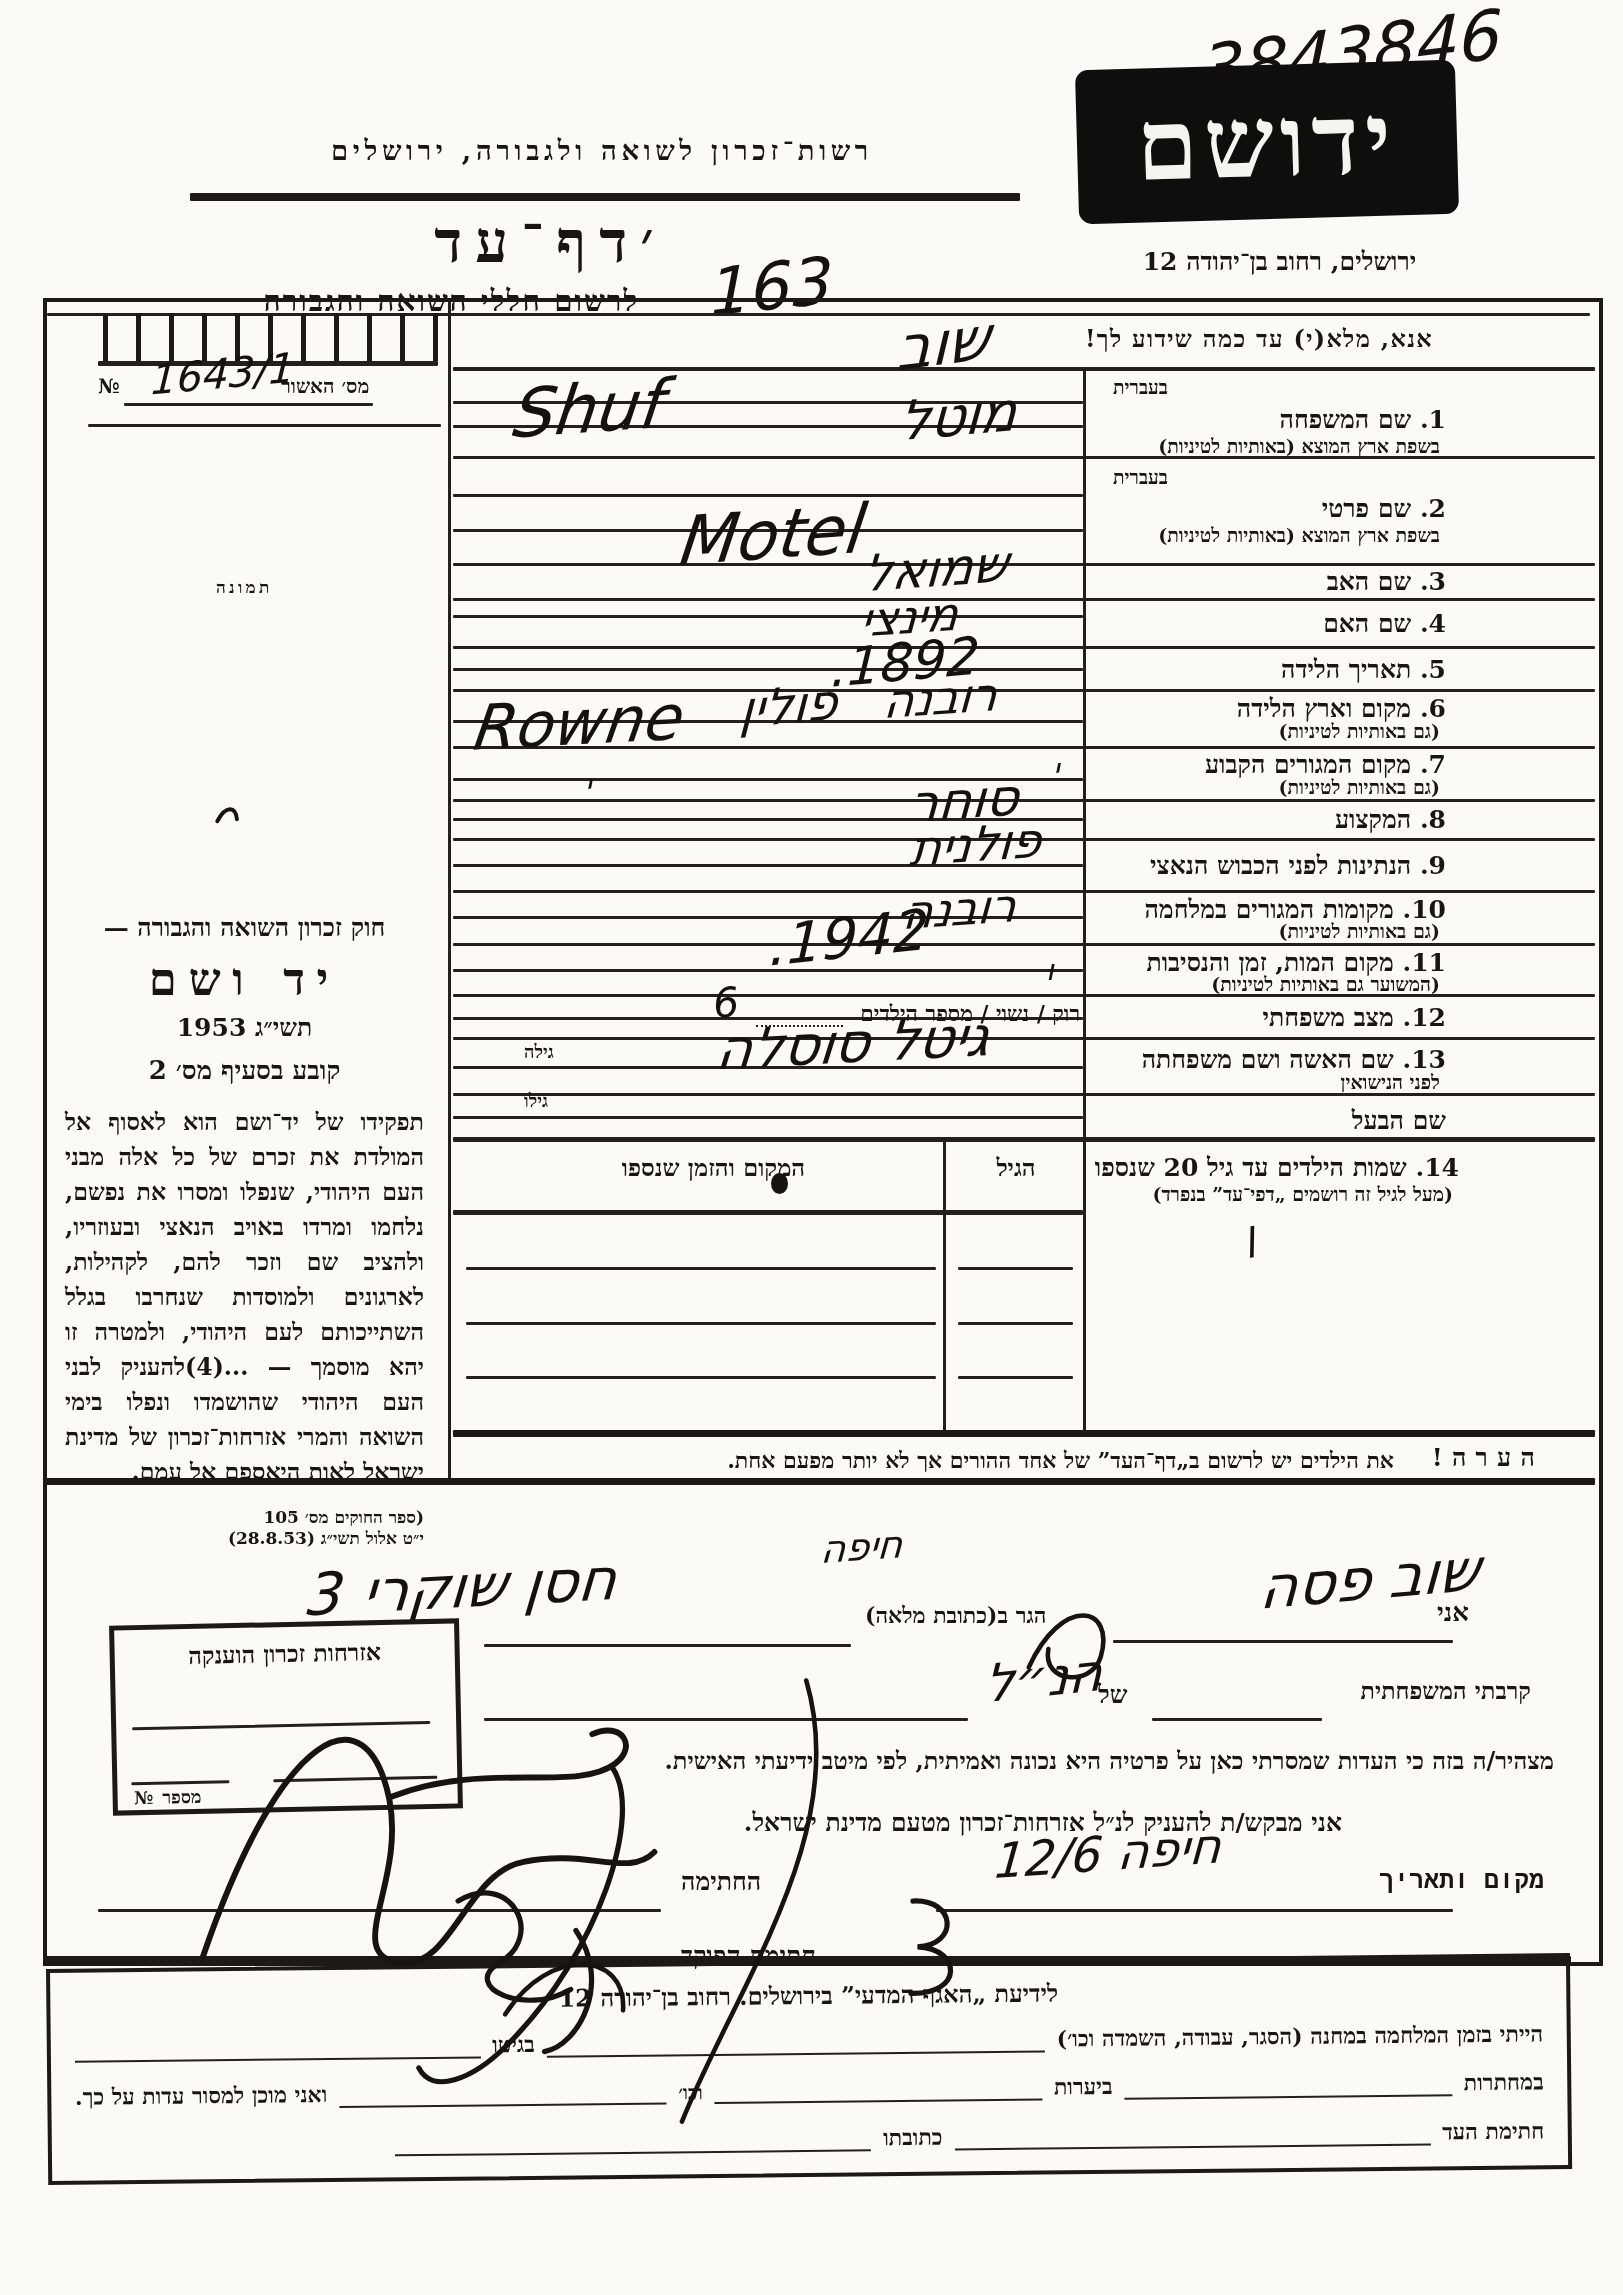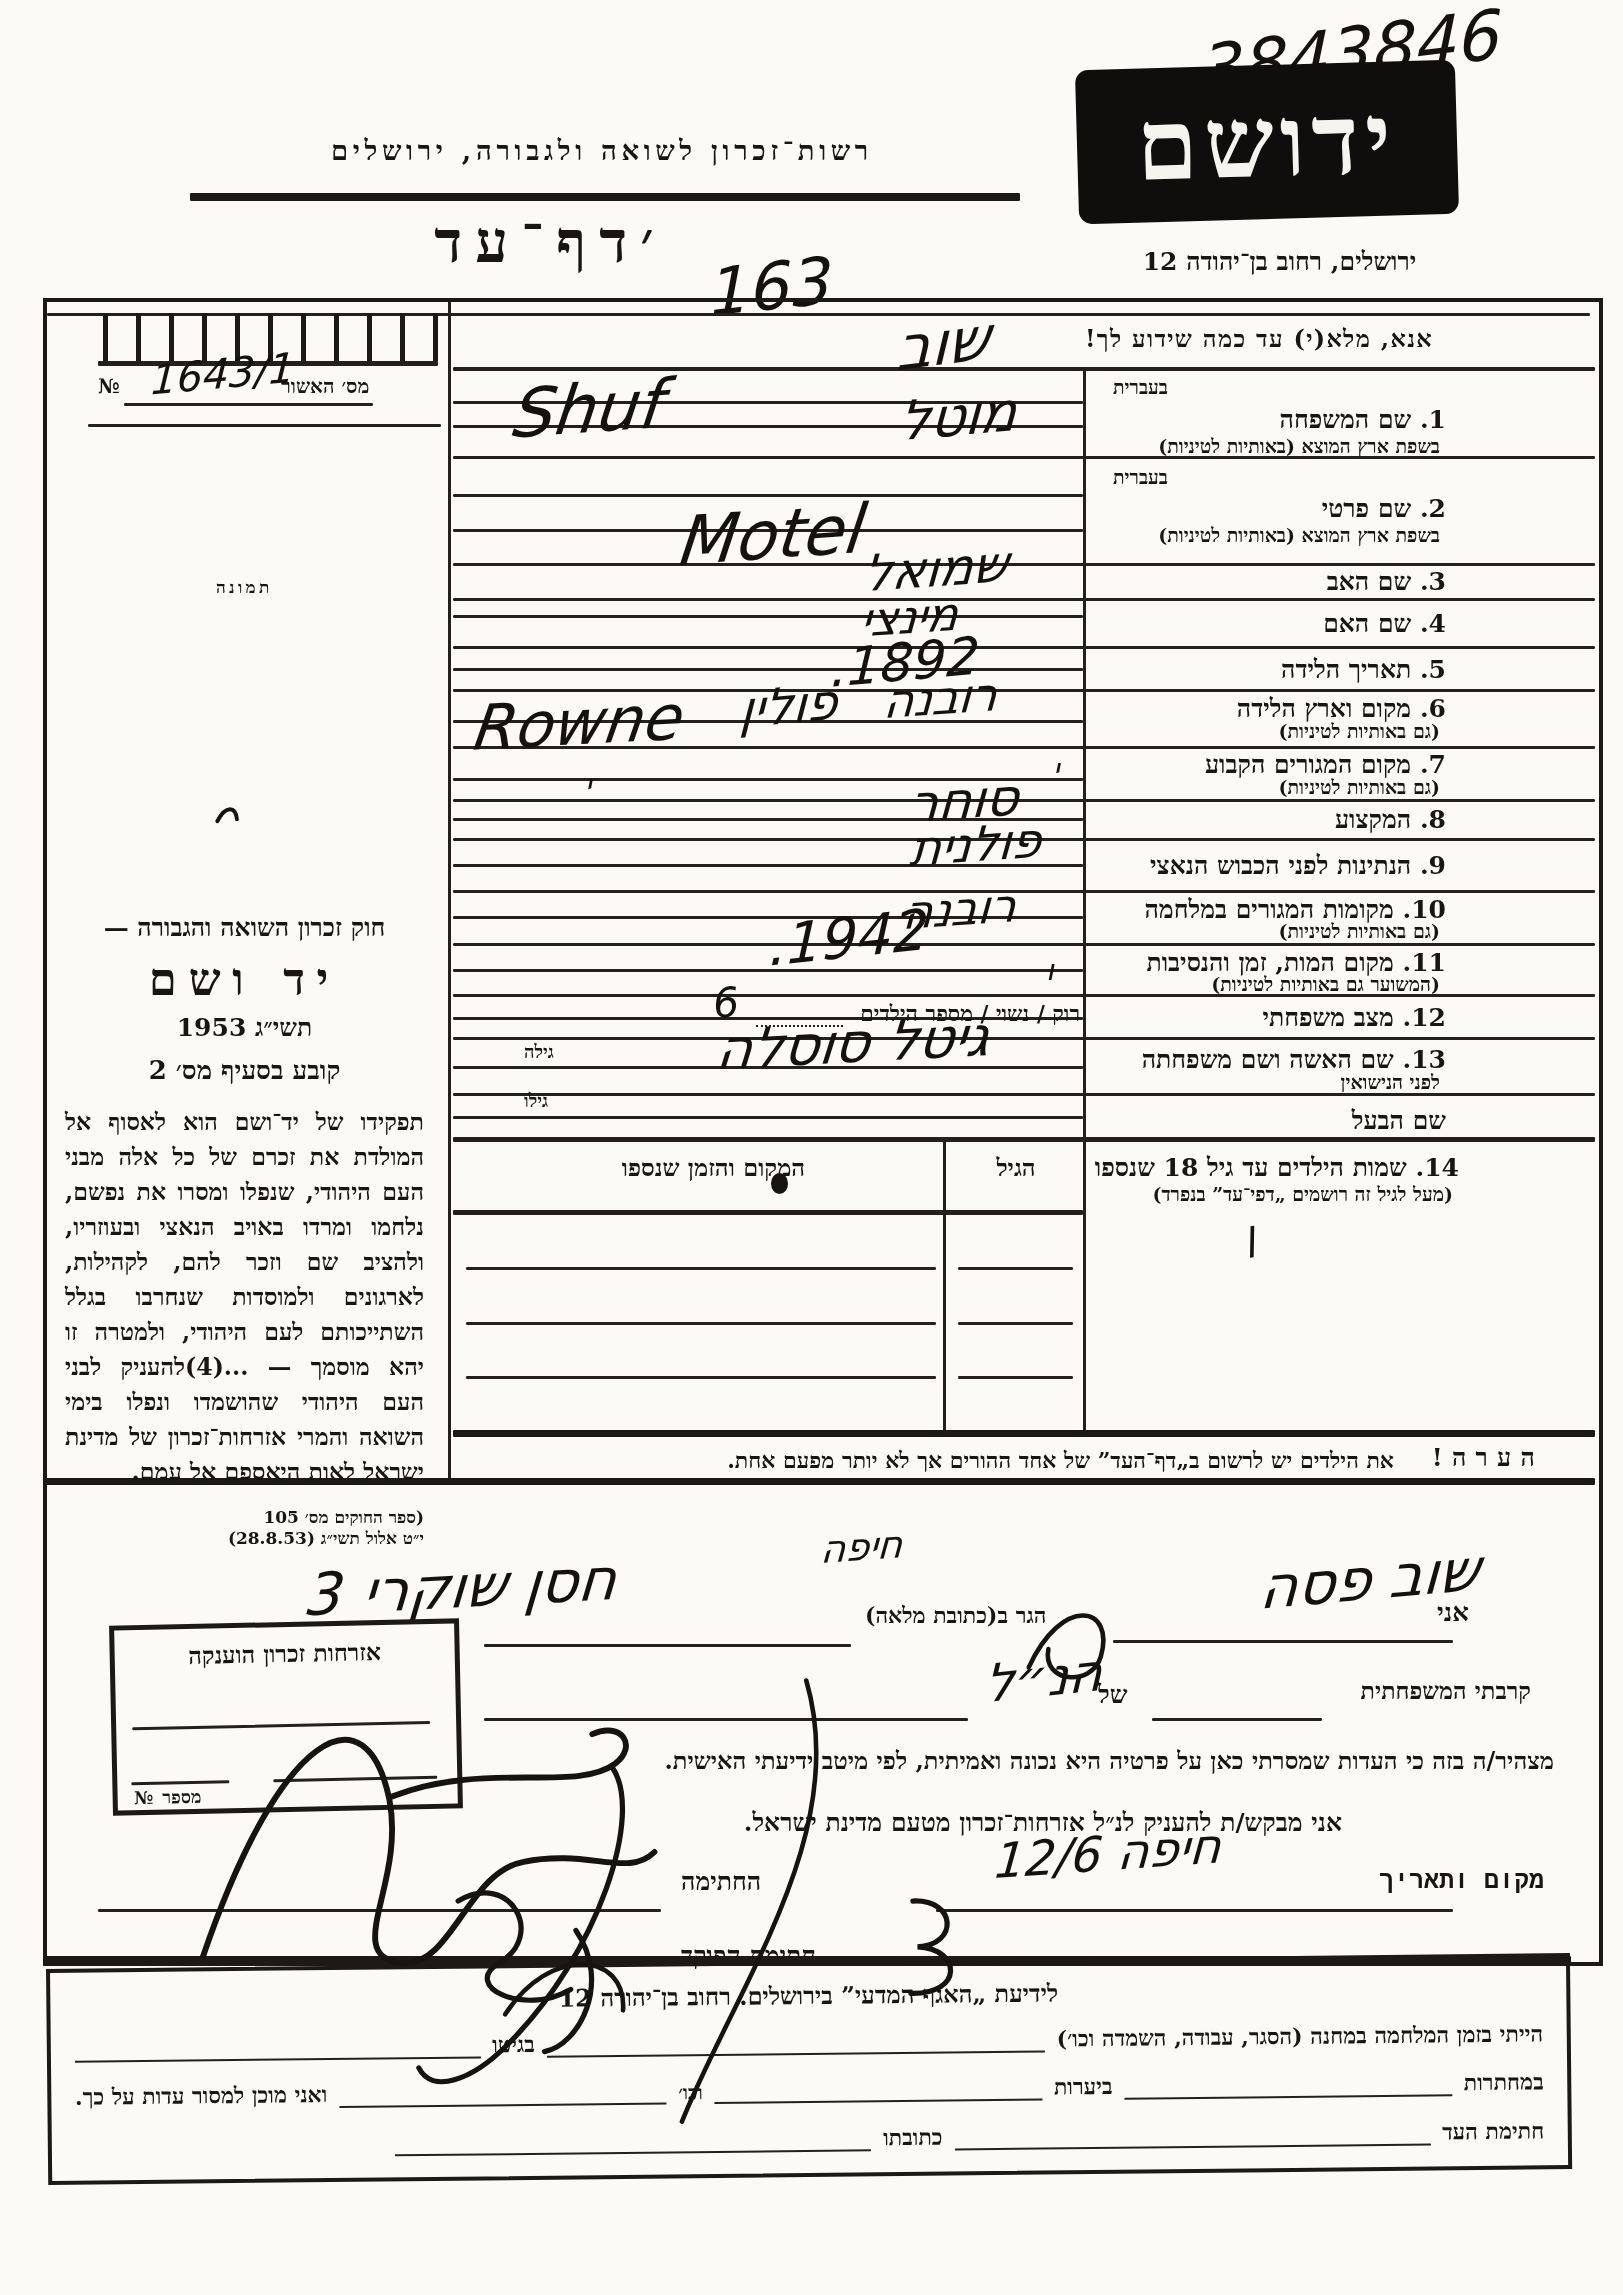--- a/index.html
+++ b/index.html
@@ -26,20 +26,21 @@
 <body>
 
 <div class="page">
 
   <div class="ab hw" style="left:1201px;top:13px;font-size:68px;transform:rotate(-7deg) skewX(-8deg);">3843846</div>
 
   <div class="ab p" style="left:183px;top:134px;width:838px;text-align:center;font-size:27.5px;letter-spacing:4.6px;">רשות־זכרון לשואה ולגבורה, ירושלים</div>
   <div class="rule" style="left:190px;top:193px;width:830px;height:7.9px;background:#1d1915;"></div>
 
   <div class="ab p" style="left:367px;top:208px;width:367px;text-align:center;font-size:58px;letter-spacing:13px;">׳דף־עד</div>
+  <div class="ab p" style="left:196px;top:283px;width:511px;text-align:center;font-size:29.5px;letter-spacing:2px;">לרשום חללי השואה והגבורה</div>
   <div class="ab hw" style="left:710px;top:249px;font-size:65px;transform:rotate(-6deg) skewX(-6deg);">163</div>
 
   <div class="ab" style="left:1077px;top:65px;width:380px;height:154px;background:#100e0c;border-radius:13px;
               transform:rotate(-1.6deg);display:flex;align-items:center;justify-content:center;">
     <span class="p" style="color:#f6f4ef;font-size:98px;letter-spacing:6.5px;line-height:1;">ידושם</span>
   </div>
   <div class="ab p" style="left:1067px;top:247px;width:425px;text-align:center;font-size:25px;">ירושלים, רחוב בן־יהודה 12</div>
 
   <div class="box" style="left:43px;top:298px;width:1552px;height:1660px;"></div>
   <div class="rule" style="left:47px;top:313px;width:1543px;height:3.3px;"></div>
@@ -107,21 +108,21 @@
   <div class="ab p lbl" style="right:177px;top:948px;">11. מקום המות, זמן והנסיבות</div>
   <div class="ab p sub" style="right:183px;top:973px;">(המשוער גם באותיות לטיניות)</div>
 
   <div class="ab p lbl" style="right:177px;top:1003px;">12. מצב משפחתי</div>
 
   <div class="ab p lbl" style="right:177px;top:1045px;">13. שם האשה ושם משפחתה</div>
   <div class="ab p sub" style="right:183px;top:1071px;">לפני הנישואין</div>
 
   <div class="ab p lbl" style="right:177px;top:1106px;">שם הבעל</div>
 
-  <div class="ab p lbl" style="right:164px;top:1153px;">14. שמות הילדים עד גיל 18 שנספו</div>
+  <div class="ab p lbl" style="right:164px;top:1153px;">14. שמות הילדים עד גיל 20 שנספו</div>
   <div class="ab p sub" style="right:170px;top:1183px;">(מעל לגיל זה רושמים „דפי־עד” בנפרד)</div>
   <div class="ab hw" style="left:1244px;top:1211px;font-size:41px;transform:rotate(-10deg);">ן</div>
 
   <div class="ab hw" style="left:897px;top:308px;font-size:60px;transform:rotate(-7deg) skewX(-10deg);">שוב</div>
   <div class="ab hw" style="left:514px;top:370px;font-size:67px;transform:rotate(-4deg) skewX(-12deg);">Shuf</div>
   <div class="ab hw" style="left:900px;top:385px;font-size:54px;transform:rotate(-5deg) skewX(-10deg);">מוטל</div>
   <div class="ab hw" style="left:681px;top:496px;font-size:67px;transform:rotate(-4deg) skewX(-12deg);">Motel</div>
   <div class="ab hw" style="left:864px;top:540px;font-size:50px;transform:rotate(-4deg) skewX(-9deg);">שמואל</div>
   <div class="ab hw" style="left:861px;top:590px;font-size:46px;transform:rotate(-4deg) skewX(-9deg);">מינצי</div>
   <div class="ab hw" style="left:831px;top:632px;font-size:52px;transform:rotate(-5deg) skewX(-8deg);">1892.</div>

